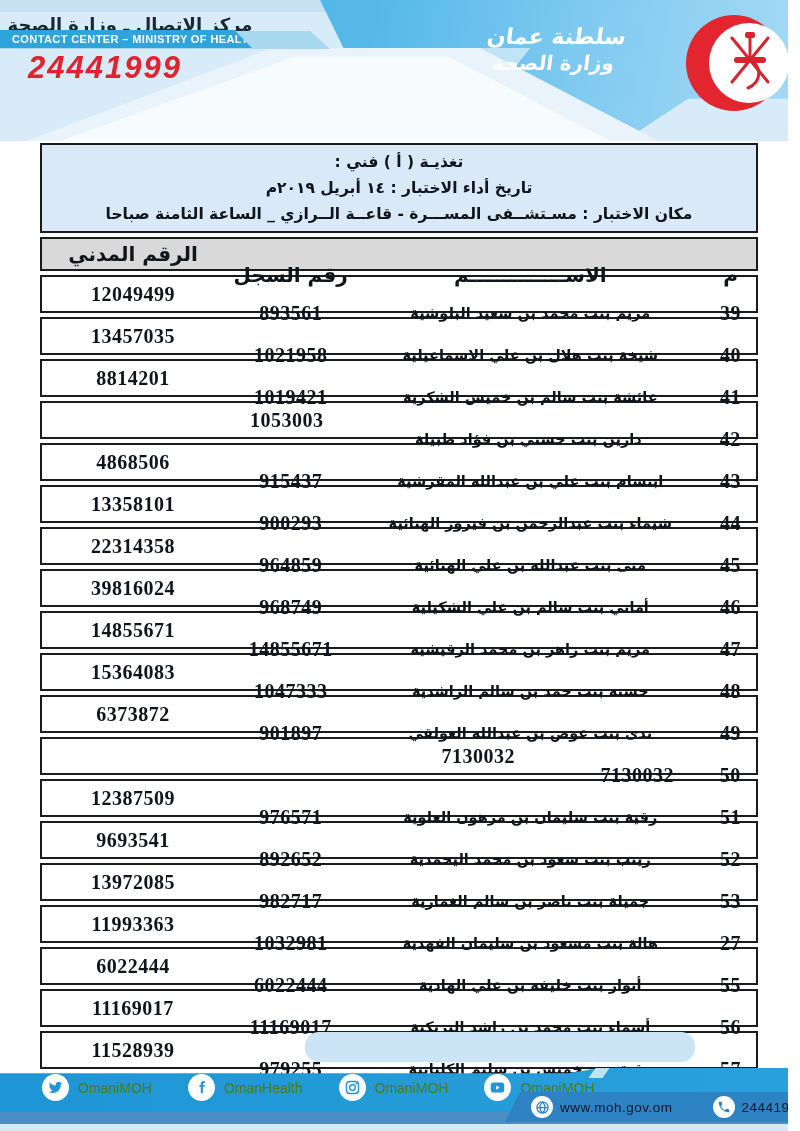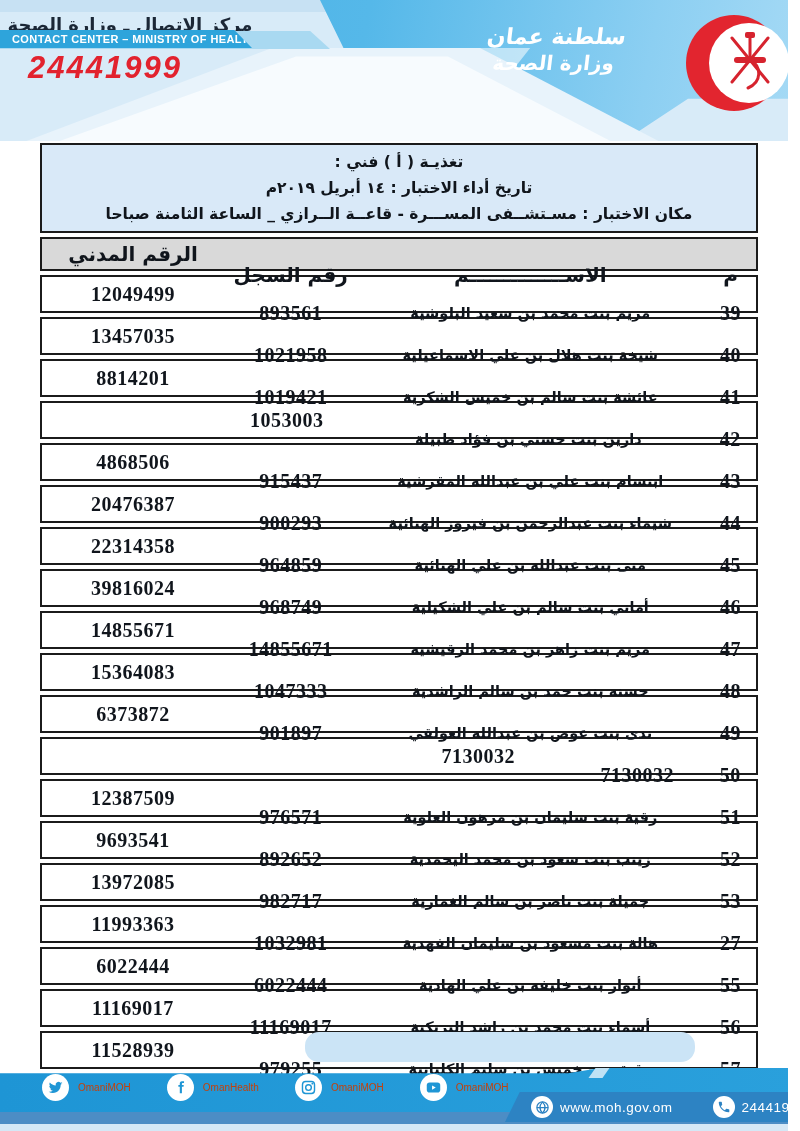--- a/index.html
+++ b/index.html
@@ -58,26 +58,26 @@
   .fband{position:absolute;top:1068px;left:0;width:800px;height:44px;
       background:linear-gradient(90deg,#1e95d5,#2aa0dc);
       clip-path:polygon(0 12%,71% 12%,75% 0,100% 0,100% 100%,0 100%);}
   .fband-accent{position:absolute;top:1068px;left:592px;width:14px;height:10px;background:#bfe2f5;transform:skewX(-35deg);}
   .fstrip{position:absolute;top:1112px;left:0;width:800px;height:12px;background:#4c8dc5;}
   .fbottom{position:absolute;top:1124px;left:0;width:800px;height:7px;background:#d5e8f6;}
   .social{position:absolute;top:1074px;left:42px;display:flex;gap:36px;align-items:center;}
   .soc-item{display:flex;align-items:center;gap:9px;}
   .soc-ic{width:27px;height:27px;border-radius:50%;background:#ffffff;display:flex;align-items:center;justify-content:center;}
   .soc-ic svg{display:block;}
-  .soc-label{color:#c2410c;font-size:10px;font-family:"Liberation Sans",sans-serif;}
+  .soc-label{color:#4d7c0f;font-size:14px;font-family:"Liberation Sans",sans-serif;}
   .fsub{position:absolute;top:1092px;left:505px;width:295px;height:30px;background:#2d83c3;
       clip-path:polygon(5% 0,100% 0,100% 100%,0 100%);
       display:flex;align-items:center;gap:10px;padding-left:26px;box-sizing:border-box;}
   .fsub .grp{display:flex;align-items:center;gap:7px;}
-  .fsub .txt{color:#ffffff;font-size:13.5px;font-family:"Liberation Sans",sans-serif;letter-spacing:.5px;}
+  .fsub .txt{color:#0f172a;font-size:13.5px;font-family:"Liberation Sans",sans-serif;letter-spacing:.5px;}
   .rnd-ic{width:22px;height:22px;border-radius:50%;background:#ffffff;display:flex;align-items:center;justify-content:center;}
 </style>
 </head>
 <body>
 
 <div class="page">
 
   <header class="hdr">
     <div class="hdr-topstrip"></div>
     <div class="hdr-bluepanel"></div>
@@ -160,21 +160,21 @@
         <div class="drow">
           <div class="cell c-idx num">43</div>
           <div class="cell c-name">ابتسام بنت علي بن عبدالله المقرشية</div>
           <div class="cell c-reg num">915437</div>
           <div class="cell c-civ num">4868506</div>
         </div>
         <div class="drow">
           <div class="cell c-idx num">44</div>
           <div class="cell c-name">شيماء بنت عبدالرحمن بن فيروز الهنائية</div>
           <div class="cell c-reg num">900293</div>
-          <div class="cell c-civ num">20476387</div>
+          <div class="cell c-civ num">13358101</div>
         </div>
         <div class="drow">
           <div class="cell c-idx num">45</div>
           <div class="cell c-name">منى بنت عبدالله بن علي الهنائية</div>
           <div class="cell c-reg num">964859</div>
           <div class="cell c-civ num">22314358</div>
         </div>
         <div class="drow">
           <div class="cell c-idx num">46</div>
           <div class="cell c-name">أماني بنت سالم بن علي الشكيلية</div>

